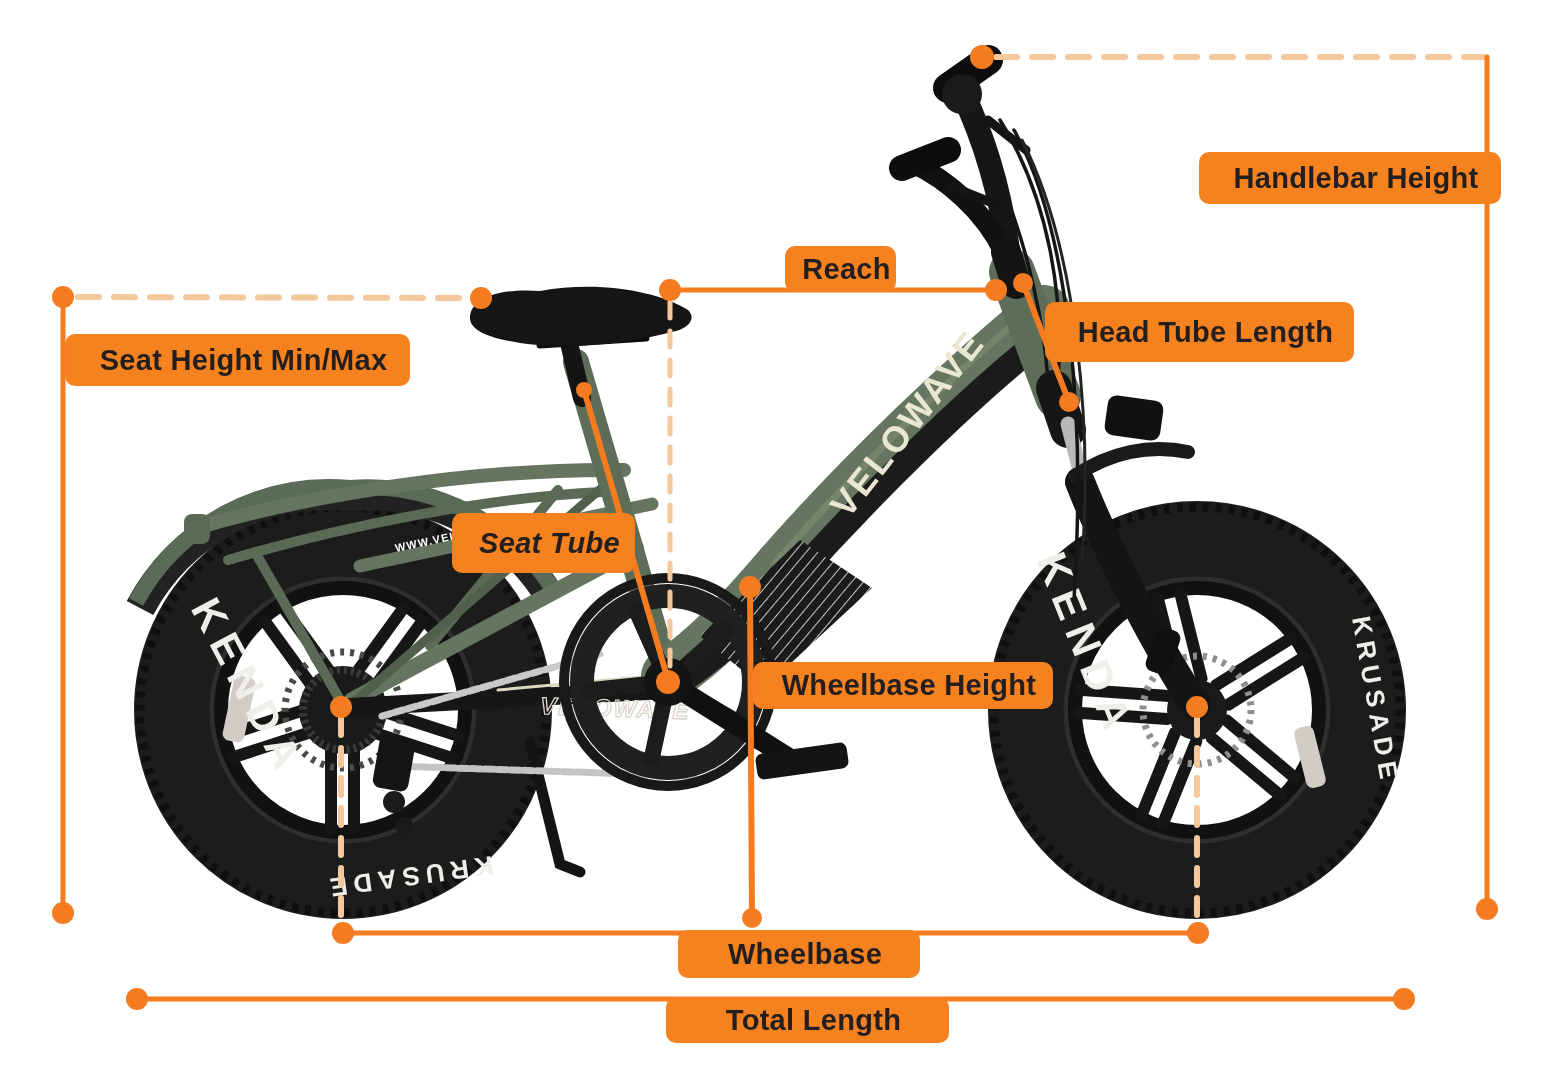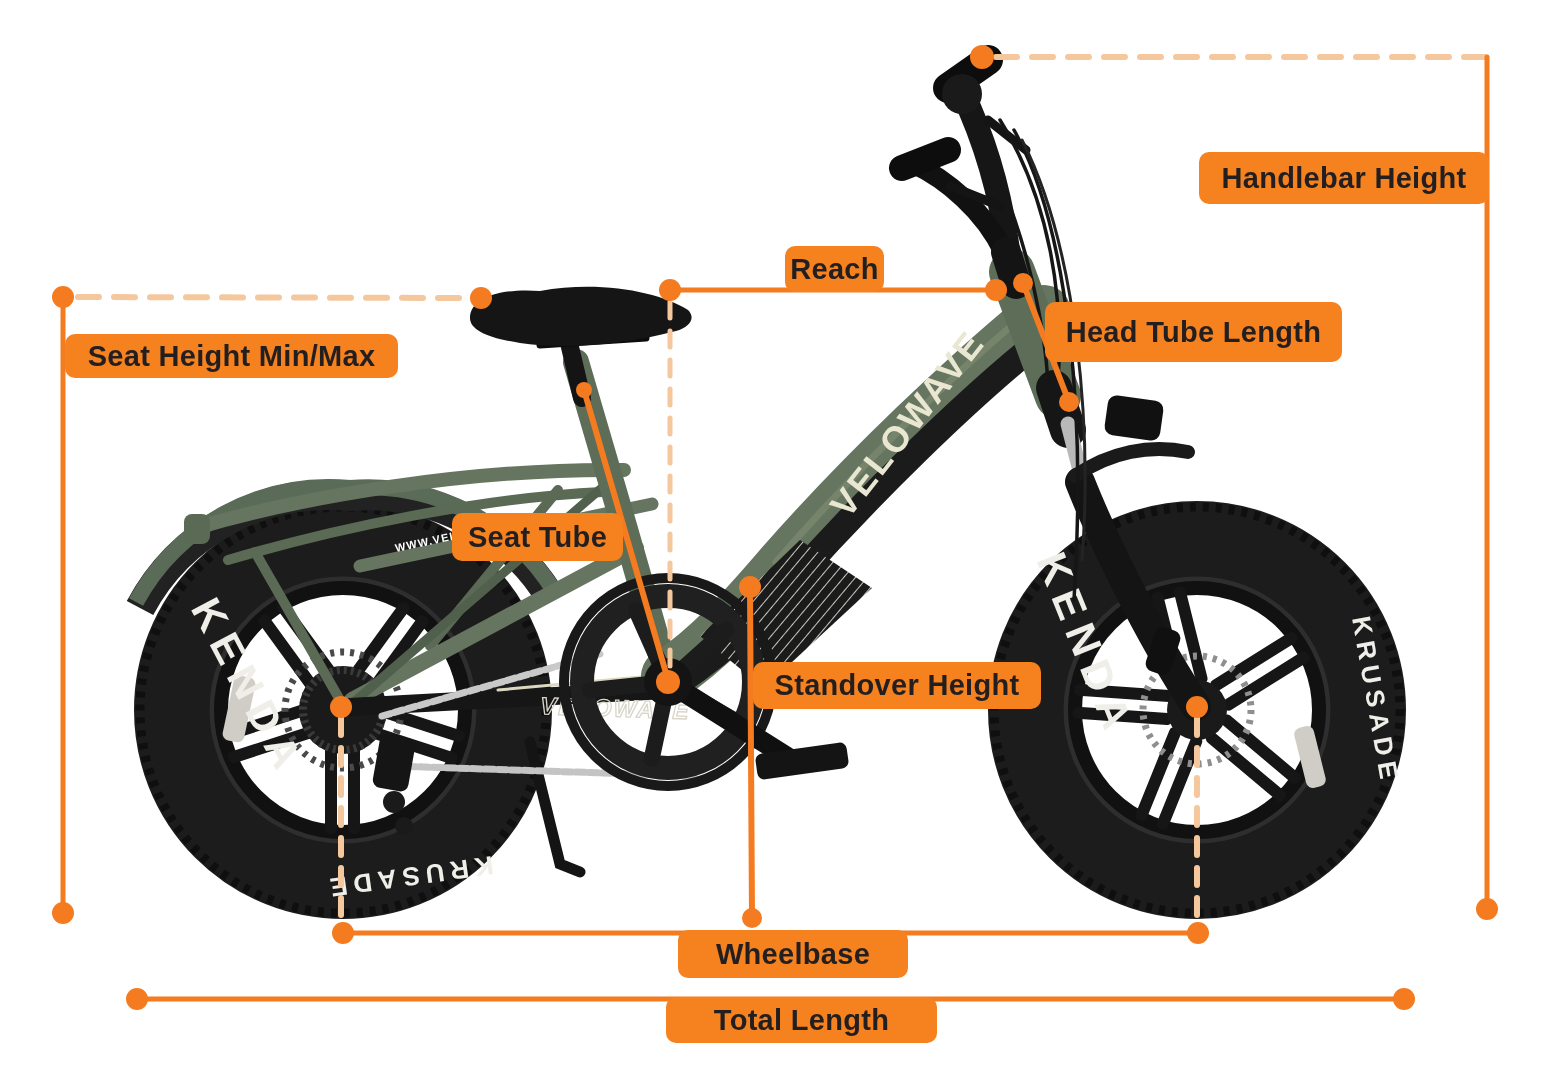--- a/index.html
+++ b/index.html
@@ -2,21 +2,21 @@
 <html><head>
 <meta charset="utf-8">
 <style>
   html,body{margin:0;padding:0;background:#ffffff;}
   .stage{position:relative;width:1564px;height:1080px;background:#ffffff;overflow:hidden;
          font-family:"Liberation Sans",sans-serif;}
   .stage svg{position:absolute;left:0;top:0;}
   .tag{position:absolute;display:flex;align-items:center;justify-content:center;
        background:#f5821f;color:#231f20;font-weight:700;font-size:29px;
        border-radius:10px;letter-spacing:.3px;white-space:nowrap;
-       font-family:"Liberation Sans",sans-serif;}
+       font-family:"Liberation Sans",sans-serif;padding-left:12px;}
 </style>
 </head>
 <body>
 
 <div class="stage">
 
 <svg width="1564" height="1080" viewBox="0 0 1564 1080">
   <defs>
     <g id="spair" fill="#161616">
       <rect x="24" y="-17" width="100" height="12" rx="5"></rect>
@@ -209,23 +209,23 @@
     </g>
   </g>
 </svg>
 
 <div class="tag" style="left:1199px;top:152px;width:290px;height:52px;">Handlebar Height</div>
 
 <div class="tag" style="left:785px;top:246px;width:99px;height:46px;">Reach</div>
 
 <div class="tag" style="left:1045px;top:302px;width:297px;height:60px;">Head Tube Length</div>
 
-<div class="tag" style="left:65px;top:334px;width:333px;height:44px;text-align:right;">Seat Height Min/Max</div>
-
-<div class="tag" style="left:452px;top:513px;width:171px;height:48px;">Seat Tube</div>
-
-<div class="tag" style="left:753px;top:662px;width:288px;height:47px;">Standover Height</div>
+<div class="tag" style="left:65px;top:334px;width:333px;height:52px;text-align:right;">Seat Height Min/Max</div>
+
+<div class="tag" style="left:452px;top:513px;width:171px;height:60px;font-style:italic;">Seat Tube</div>
+
+<div class="tag" style="left:753px;top:662px;width:288px;height:47px;">Wheelbase Height</div>
 
 <div class="tag" style="left:678px;top:930px;width:230px;height:48px;">Wheelbase</div>
 
 <div class="tag" style="left:666px;top:997px;width:271px;height:46px;">Total Length</div>
 
 </div>
 
 </body></html>

